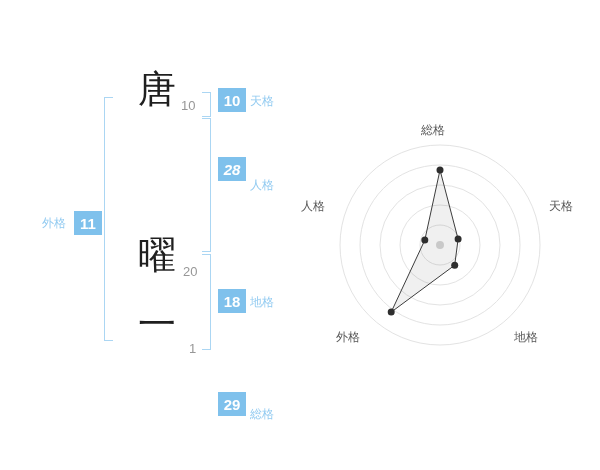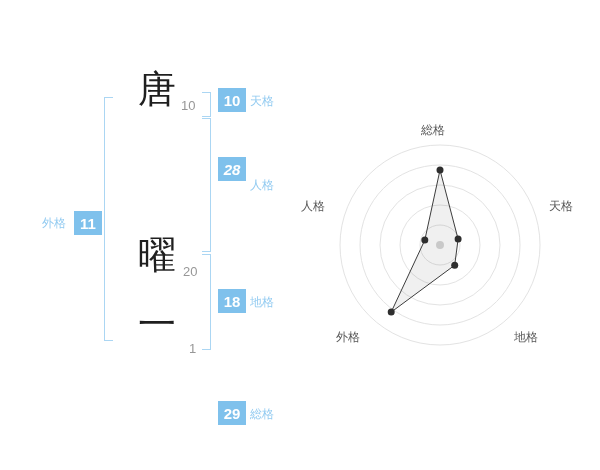--- a/index.html
+++ b/index.html
@@ -40,21 +40,21 @@
   #bracket-ten { left:202px; top:92px;  height:23px; }
   #bracket-jin { left:202px; top:118px; height:132px; }
   #bracket-chi { left:202px; top:254px; height:94px; }
 
   #box-ten { left:218px; top:88px; }
   #lbl-ten { left:250px; top:93px; }
   #box-jin { left:218px; top:157px;font-style:italic; }
   #lbl-jin { left:250px; top:177px; }
   #box-chi { left:218px; top:289px; }
   #lbl-chi { left:250px; top:294px; }
-  #box-sou { left:218px; top:401px; }
+  #box-sou { left:218px; top:392px; }
   #lbl-sou { left:250px; top:406px; }
 
   
   #radar-svg { position:absolute; left:305px; top:115px; }
   .axis-label { position:absolute; font-size:12px; color:#595959; }
   #axis-soukaku { left:421px; top:122px; }
   #axis-tenkaku { left:549px; top:198px; }
   #axis-chikaku { left:514px; top:329px; }
   #axis-gaikaku { left:336px; top:329px; }
   #axis-jinkaku { left:301px; top:198px; }

